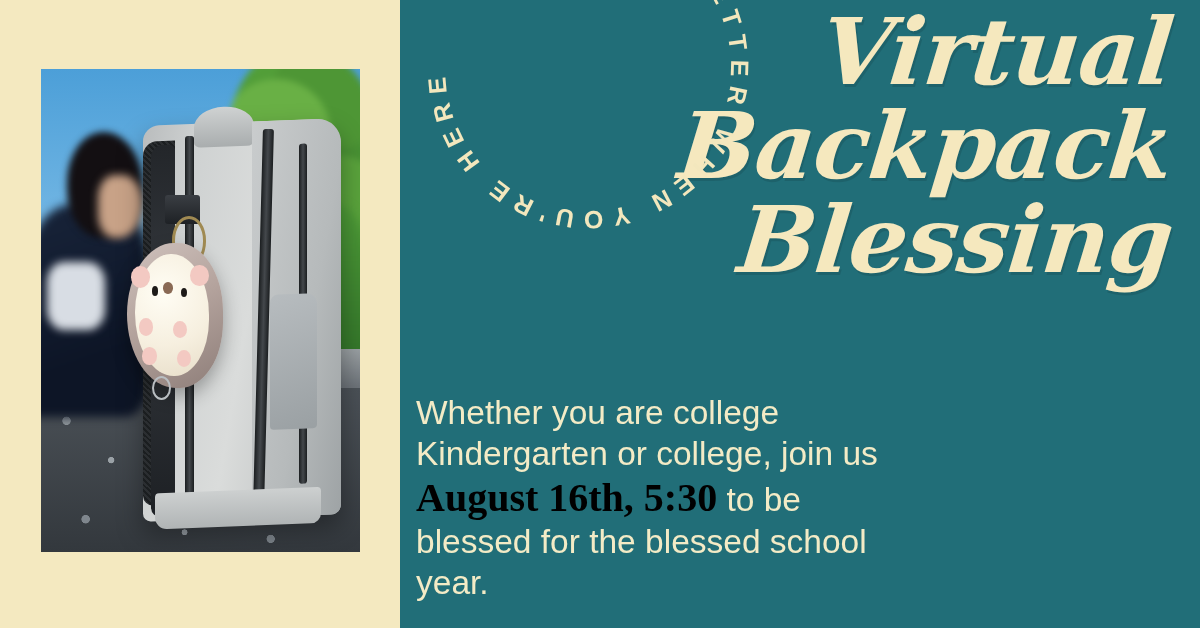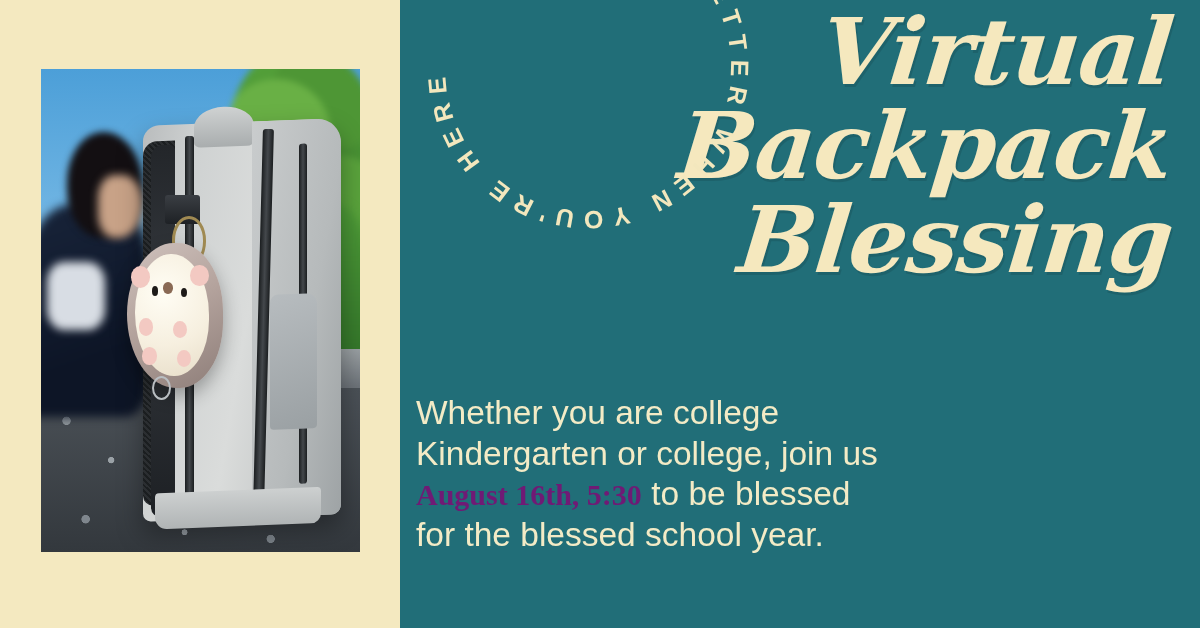--- a/index.html
+++ b/index.html
@@ -330,24 +330,24 @@
   }
   .body-copy {
     font-family: "Liberation Sans", sans-serif;
     font-size: 33.5px;
     line-height: 1.21;
     color: #F3EBC6;
     font-weight: 400;
     margin: 0;
   }
   .date-hl {
-    color: #701a75;
+    color: #000000;
     font-family: "Liberation Serif", serif;
     font-weight: 700;
-    font-size: 30px;
+    font-size: 40px;
   }
 </style>
 </head>
 <body>
 
 <div id="poster">
 
   <div class="cream-panel"></div>
 
   <div class="teal-panel"></div>

